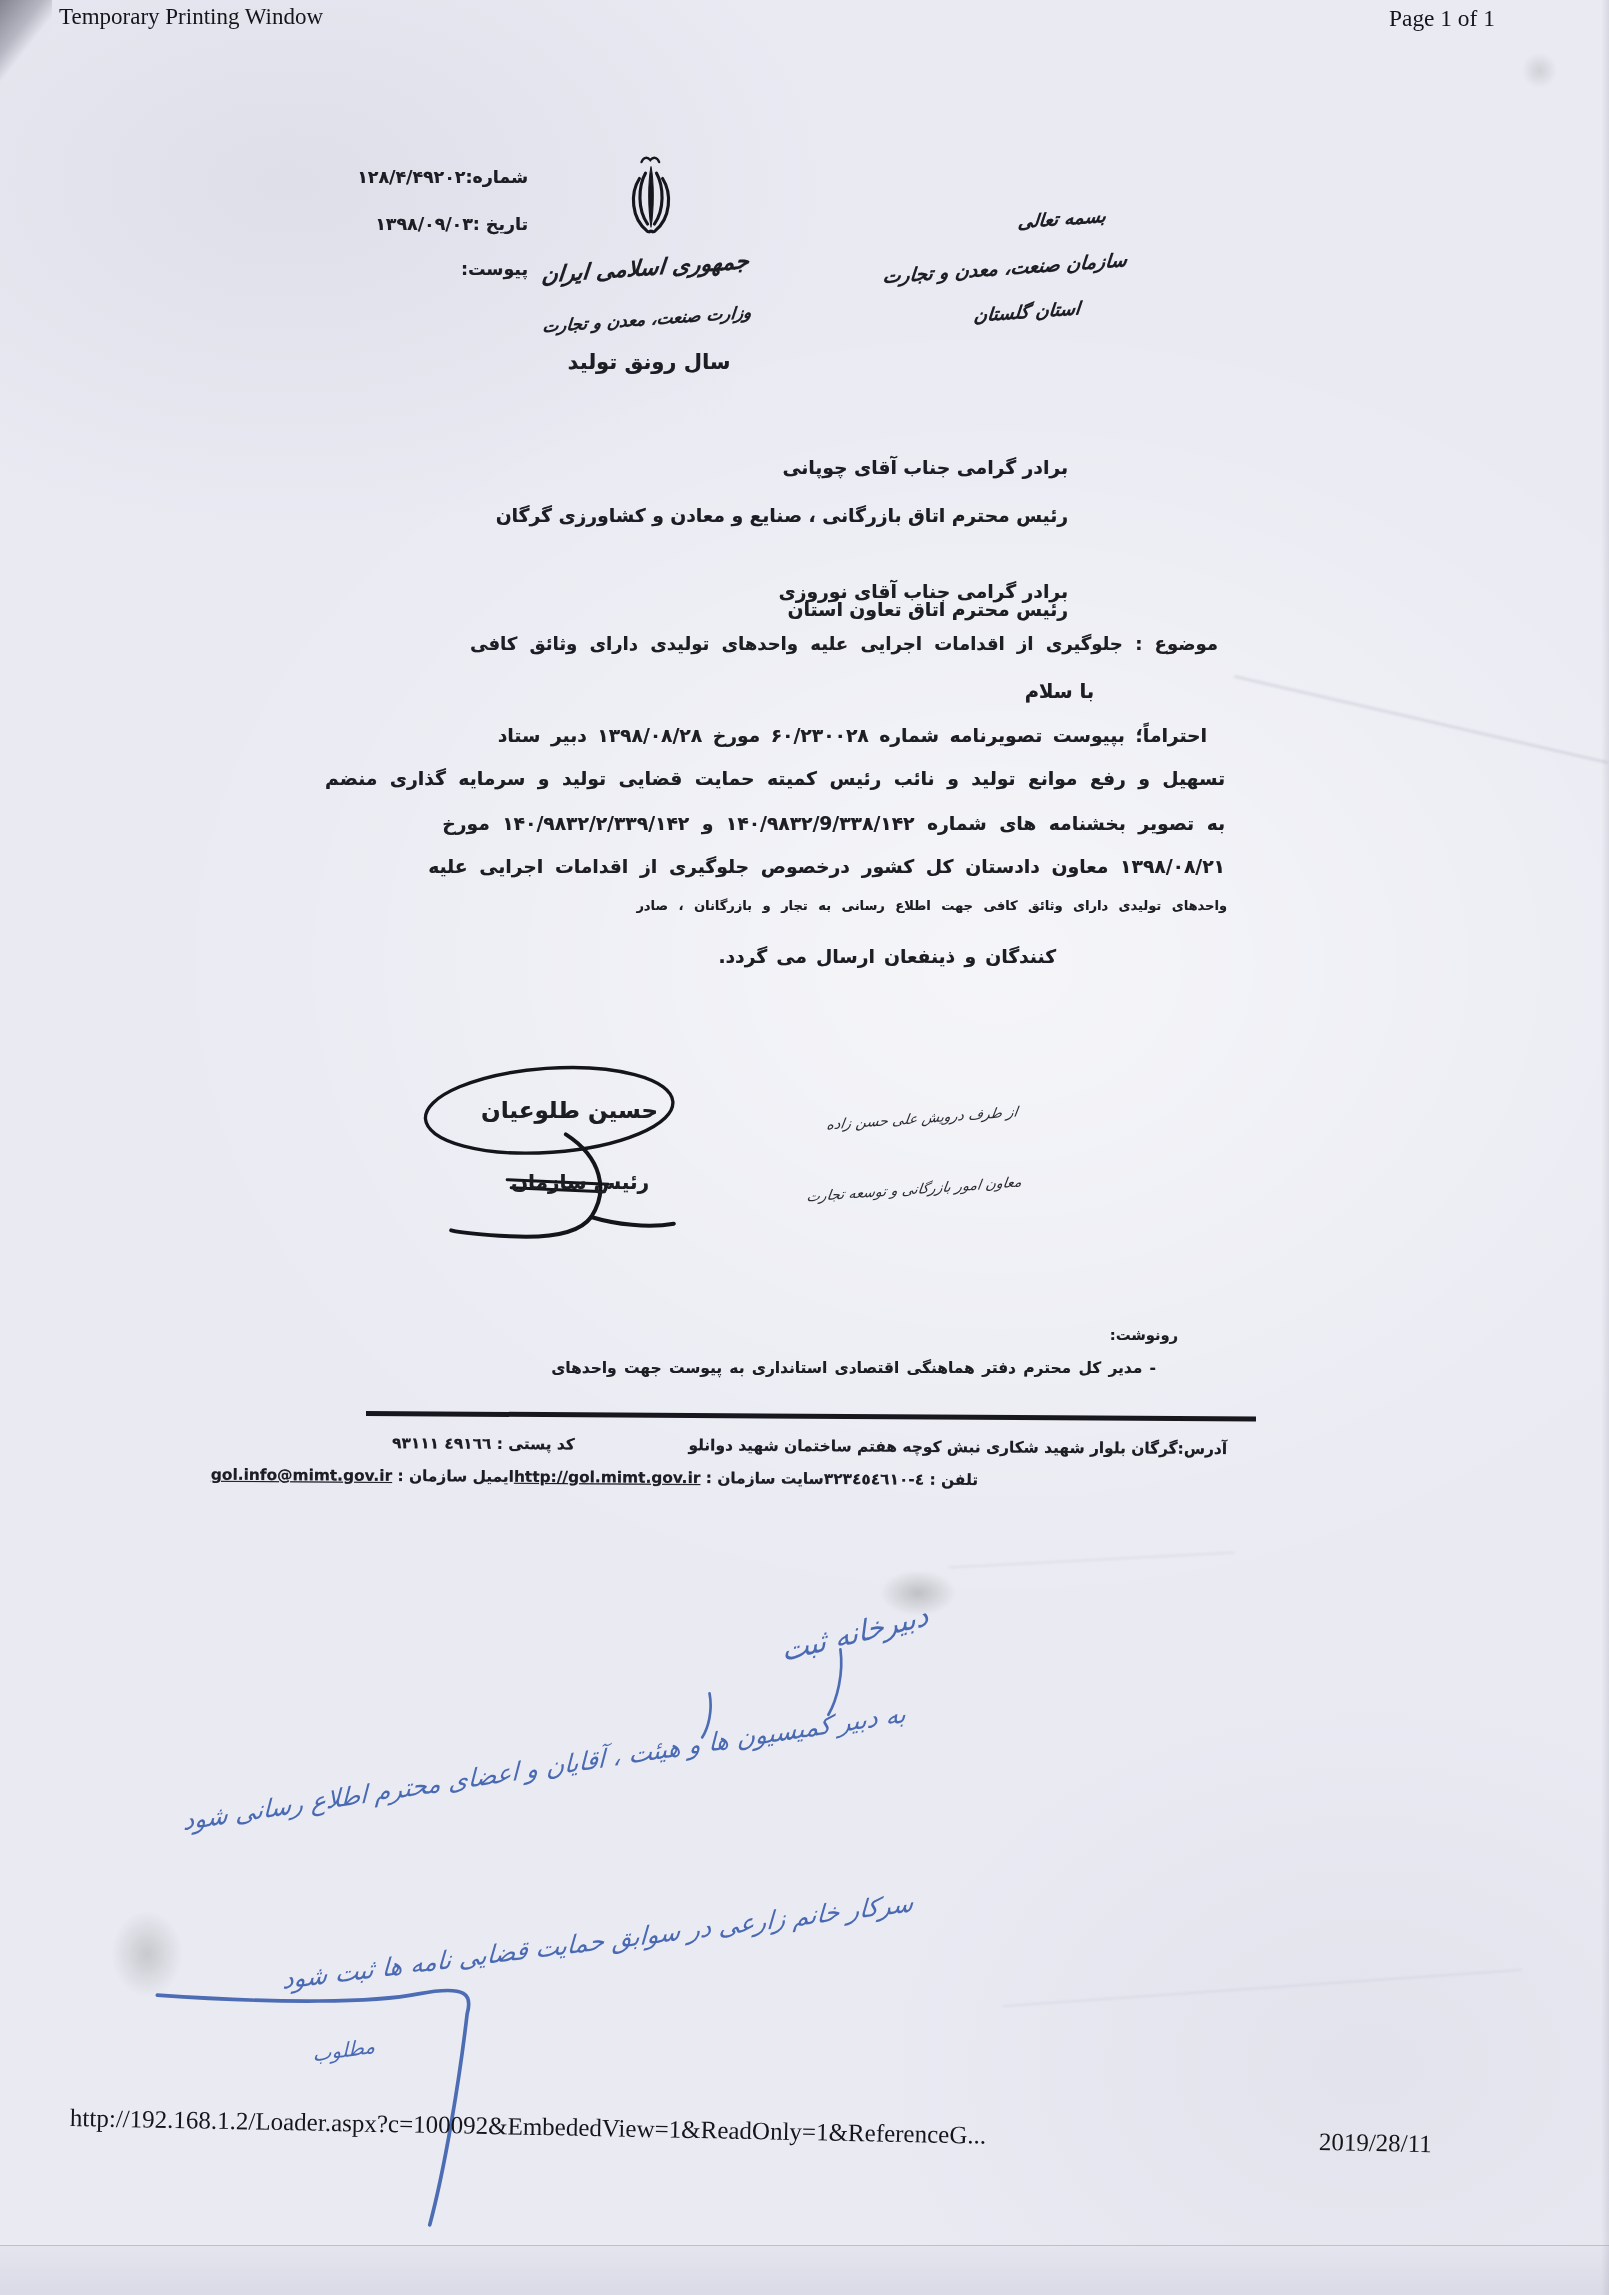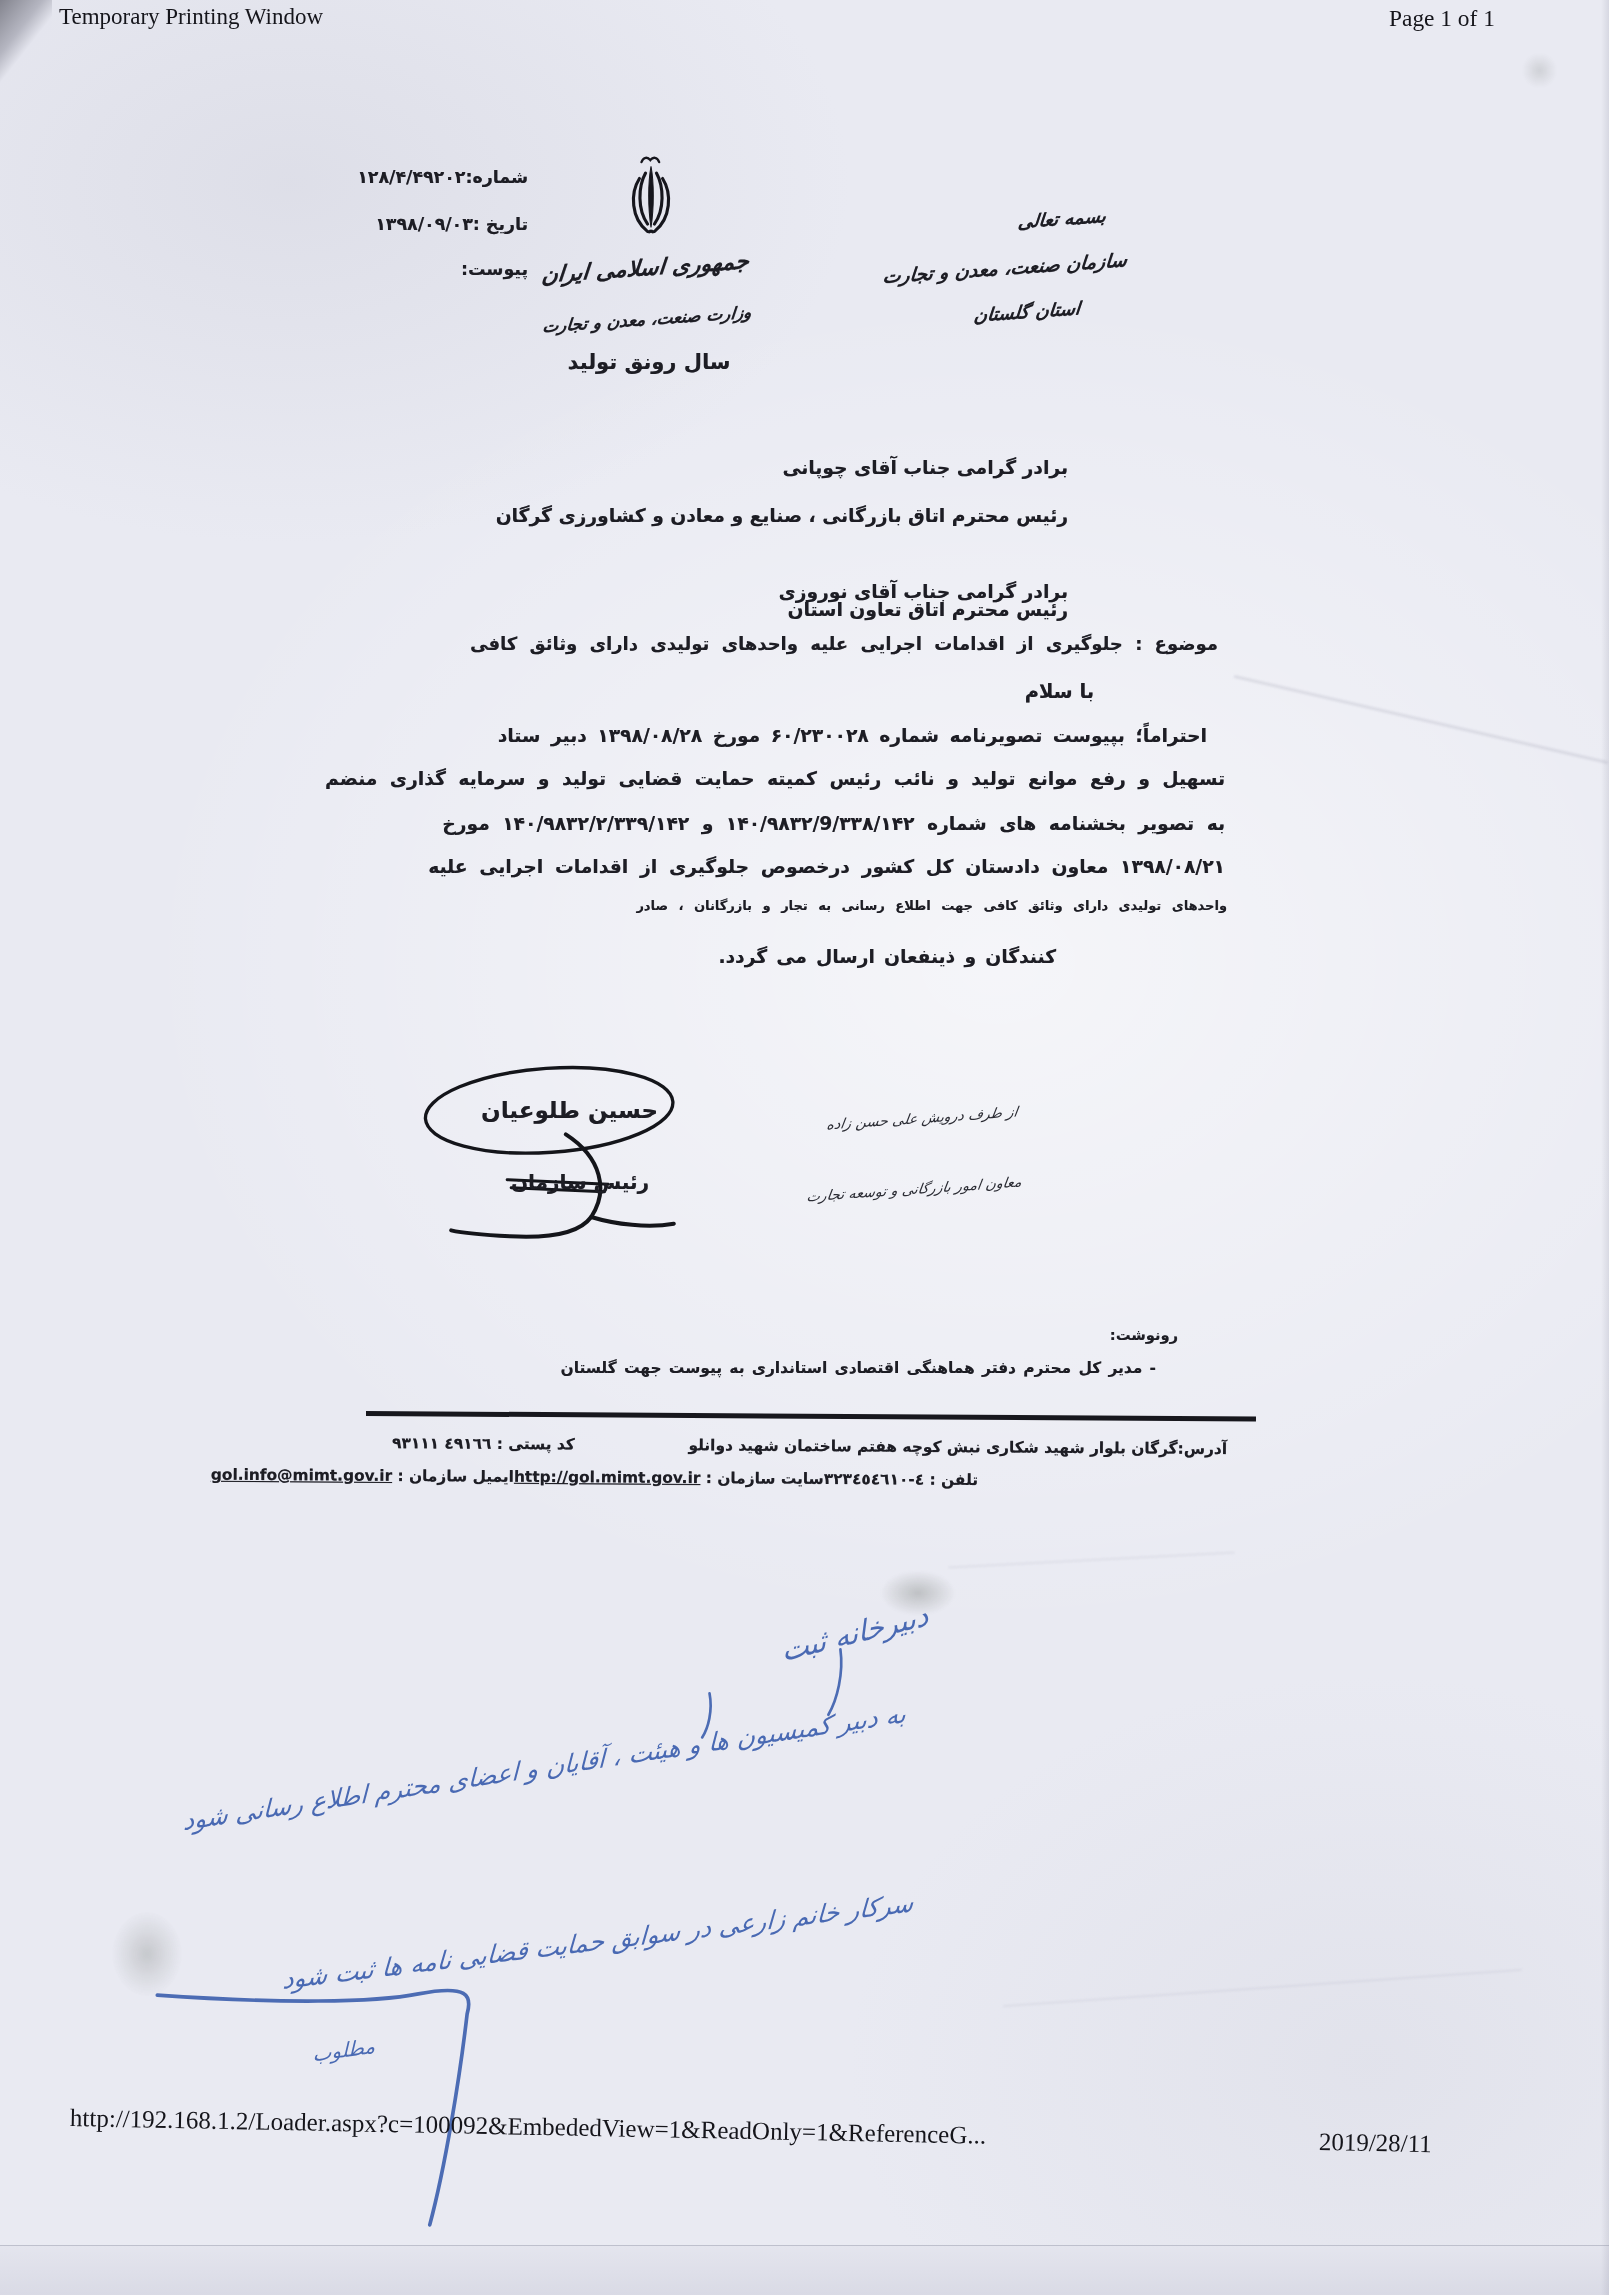--- a/index.html
+++ b/index.html
@@ -100,21 +100,21 @@
       <path d="M306 252 C342 263 392 269 430 262" stroke-width="6"></path>
       <path d="M180 196 L332 203 M186 208 L326 214" stroke-width="4.5"></path>
     </svg>
   </div>
   <div class="abs rtl ink fa-b" style="left:498px;top:1097px;width:160px;font-size:23px;text-align:center;">حسین طلوعیان</div>
   <div class="abs rtl ink fa-b" style="left:505px;top:1170px;width:150px;font-size:20px;text-align:center;">رئیس سازمان</div>
   <div class="abs rtl scriptline" style="right:594px;top:1110px;font-size:14px;">از طرف درویش علی حسن زاده</div>
   <div class="abs rtl scriptline" style="right:590px;top:1181px;font-size:14px;">معاون امور بازرگانی و توسعه تجارت</div>
 
   <div class="abs rtl ink fa-b" style="right:432px;top:1326px;font-size:14.7px;">رونوشت:</div>
-  <div class="abs rtl ink" style="right:454px;top:1359px;font-size:15.4px;font-weight:600;word-spacing:2px;">-   مدیر کل محترم دفتر هماهنگی اقتصادی استانداری به پیوست جهت گلستان</div>
+  <div class="abs rtl ink" style="right:454px;top:1359px;font-size:15.4px;font-weight:600;word-spacing:2px;">-   مدیر کل محترم دفتر هماهنگی اقتصادی استانداری به پیوست جهت واحدهای</div>
 
   <div class="abs" style="left:366px;top:1411px;width:890px;height:5.3px;background:#17171d;transform:rotate(0.35deg);transform-origin:left center;"></div>
 
   <div class="abs flex-line ink fa-b" style="right:383px;top:1440px;width:835px;font-size:15.4px;transform:rotate(0.4deg);transform-origin:right center;">
     <span class="rtl">آدرس:گرگان بلوار شهید شکاری نبش کوچه هفتم ساختمان شهید دوانلو</span>
     <span class="rtl">
       <span>کد پستی :</span>
       <span class="num">٤٩١٦٦ ٩٣١١١</span>
     </span>
   </div>

